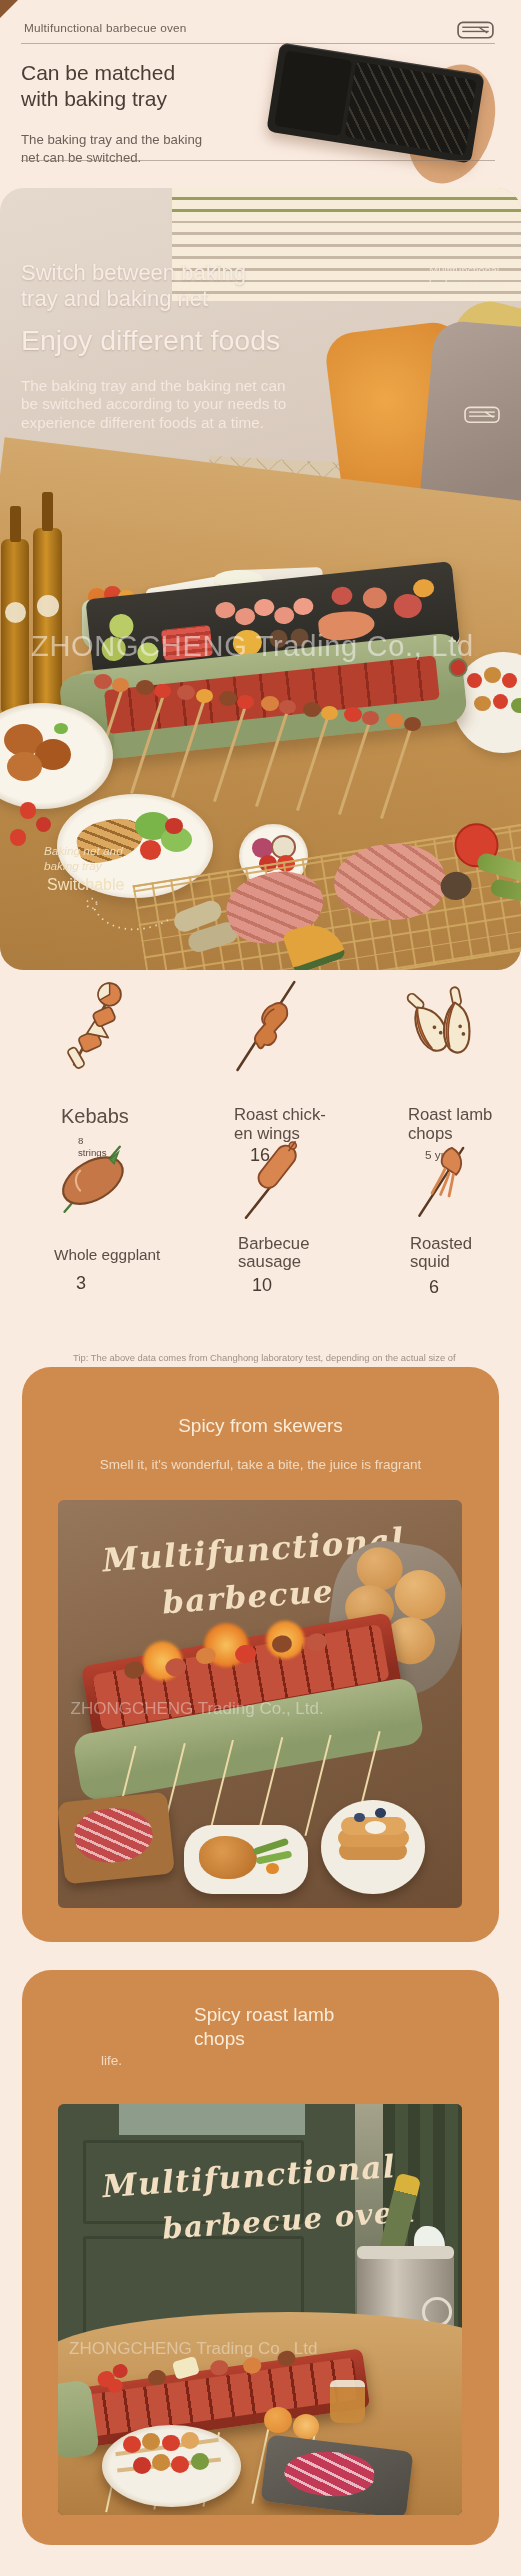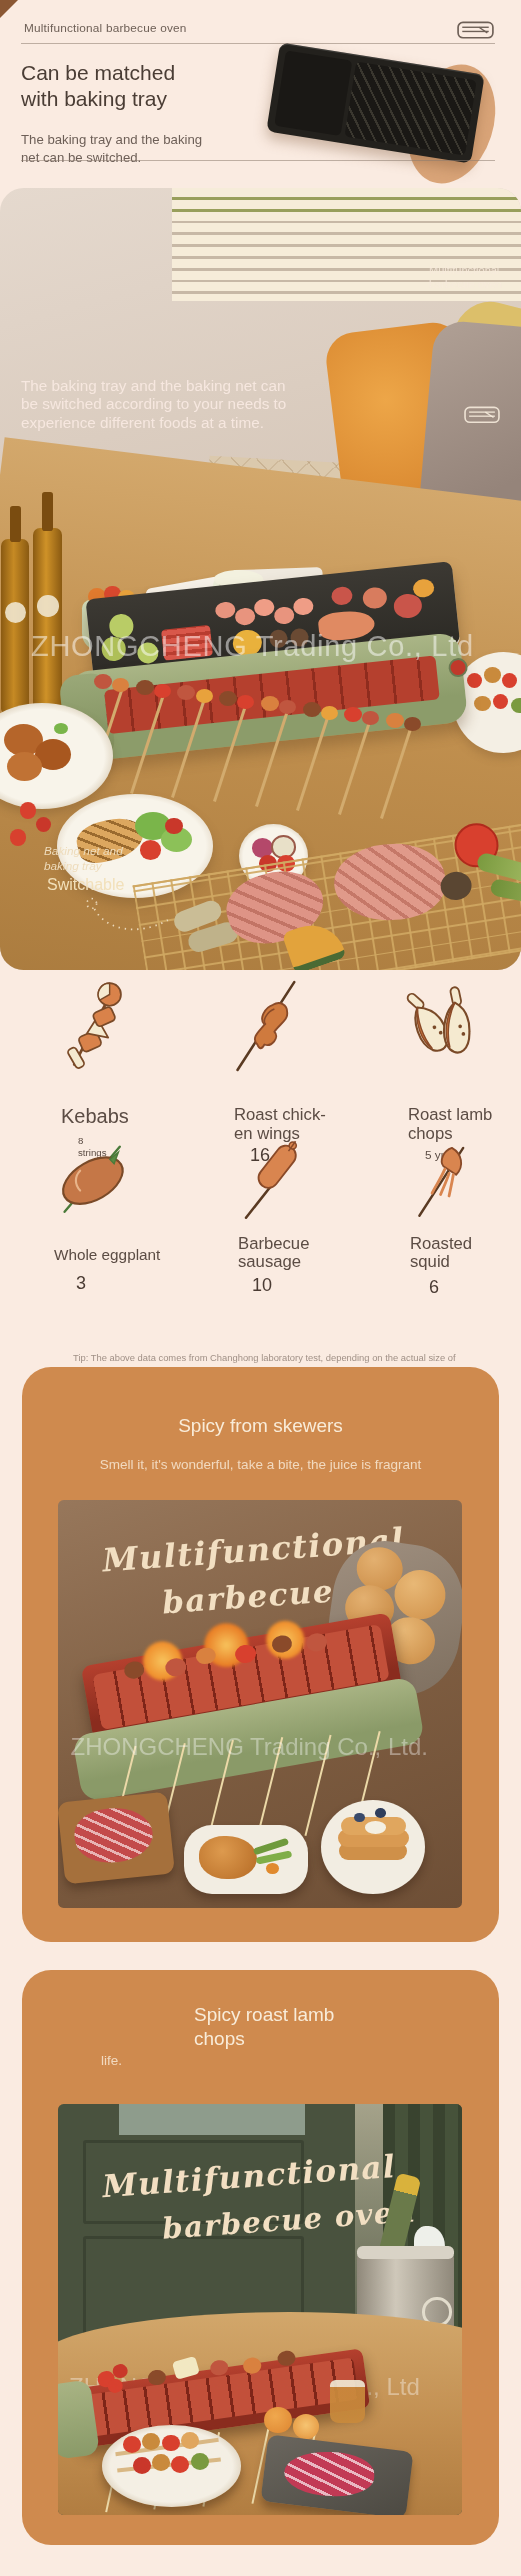--- a/index.html
+++ b/index.html
@@ -27,21 +27,21 @@
   .mi-big{font-size:20px;}
   .mi-qty{font-size:18px;color:#4a3b33;}
   .mi-qty-sm{font-size:9.7px;line-height:11.8px;color:#5b4c44;}
   .tip{font-size:9.4px;color:#a09086;line-height:13.5px;}
   
   .card{background:#cf8a4e;border-radius:29px;}
   .card-title{font-size:19px;color:#f9ecd9;line-height:24px;}
   .card-sub{font-size:13.5px;color:rgba(250,238,220,.8);line-height:16.7px;}
   .photo{overflow:hidden;border-radius:5.6px;}
   .script{font-family:"DejaVu Serif",serif;font-style:italic;font-weight:bold;color:#f2dfc2;letter-spacing:1.4px;}
-  .wm2{color:rgba(255,255,255,.38);font-size:24px;white-space:nowrap;margin-top:34px;}
+  .wm2{color:rgba(255,255,255,.38);font-size:17px;white-space:nowrap;}
   .mag-word{position:absolute;color:#1c1a18;font-weight:bold;font-family:"Liberation Sans",sans-serif;}
 </style>
 </head>
 <body>
 
 <div class="page">
 
   <div class="a" style="left:0;top:0;width:18px;height:18px;background:#8a5733;clip-path:polygon(0 0,100% 0,0 100%);"></div>
 
   <div class="a hdr-title" style="left:24px;top:21px;text-align:center;">Multifunctional barbecue oven</div>
@@ -74,20 +74,25 @@
     <div class="a" style="left:172px;top:0;width:349px;height:113px;background:repeating-linear-gradient(180deg,#f6ecd9 0 9px,#c7b8a6 9px 11.8px);"></div>
     <div class="a" style="left:172px;top:0;width:349px;height:31px;background:repeating-linear-gradient(180deg,transparent 0 9px,rgba(136,150,66,.75) 9px 11.8px);"></div>
     <div class="a" style="left:208px;top:276px;width:313px;height:56px;background:#dbc9ad;transform:rotate(3deg);background-image:repeating-linear-gradient(45deg,rgba(160,128,88,.30) 0 1.4px,transparent 1.4px 18px),repeating-linear-gradient(-45deg,rgba(160,128,88,.22) 0 1.4px,transparent 1.4px 21px);"></div>
 
     <div class="a" style="left:448px;top:117px;width:104px;height:111px;border-radius:35%;background:#dcbf6a;transform:rotate(14deg);"></div>
     <div class="a" style="left:335px;top:139px;width:136px;height:203px;border-radius:29px;background:radial-gradient(circle at 40% 35%,#eda648,#d98830 70%);transform:rotate(-7deg);"></div>
     <div class="a" style="left:425px;top:136px;width:119px;height:229px;border-radius:31px;background:linear-gradient(150deg,#b0a095,#95847a 70%);transform:rotate(5deg);"></div>
 
     <div class="a" style="left:-31px;top:283px;width:587px;height:549px;transform:rotate(7deg);background:linear-gradient(180deg,#d3a86c,#c1904f 42%,#aa7b3e);"></div>
 
+    <div class="a hero-h" style="left:21px;top:72px;">
+      <div>Switch between baking</div>
+      <div>tray and baking net</div>
+    </div>
+    <div class="a hero-h hero-h2" style="left:21px;top:136px;">Enjoy different foods</div>
     <div class="a hero-body" style="left:21px;top:189px;">
       <div>The baking tray and the baking net can</div>
       <div>be switched according to your needs to</div>
       <div>experience different foods at a time.</div>
     </div>
     <div class="a brand-cap" style="left:429px;top:75px;">
       <div>Multifunctional</div>
       <div>barbecue oven</div>
     </div>
     <svg class="a" style="left:463px;top:217px;" width="38" height="21" viewBox="0 0 56 28">

